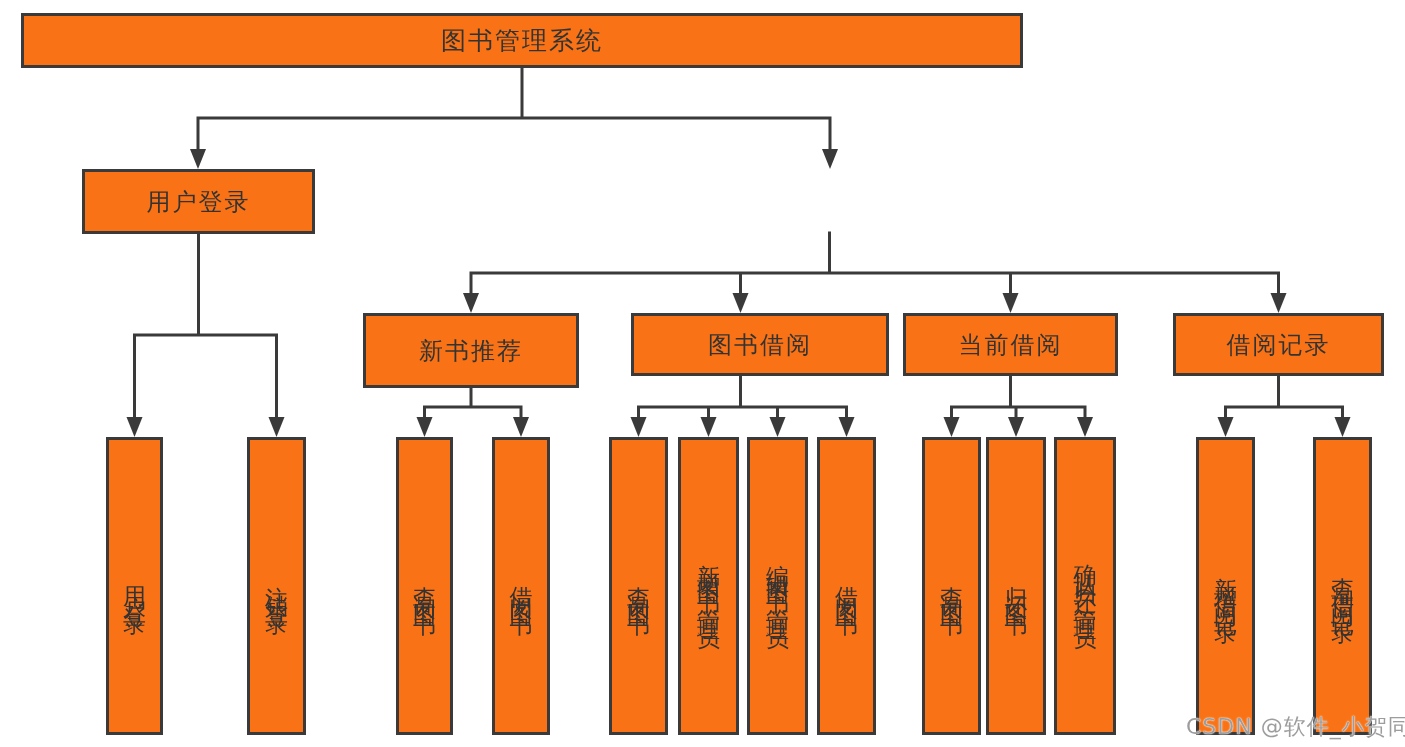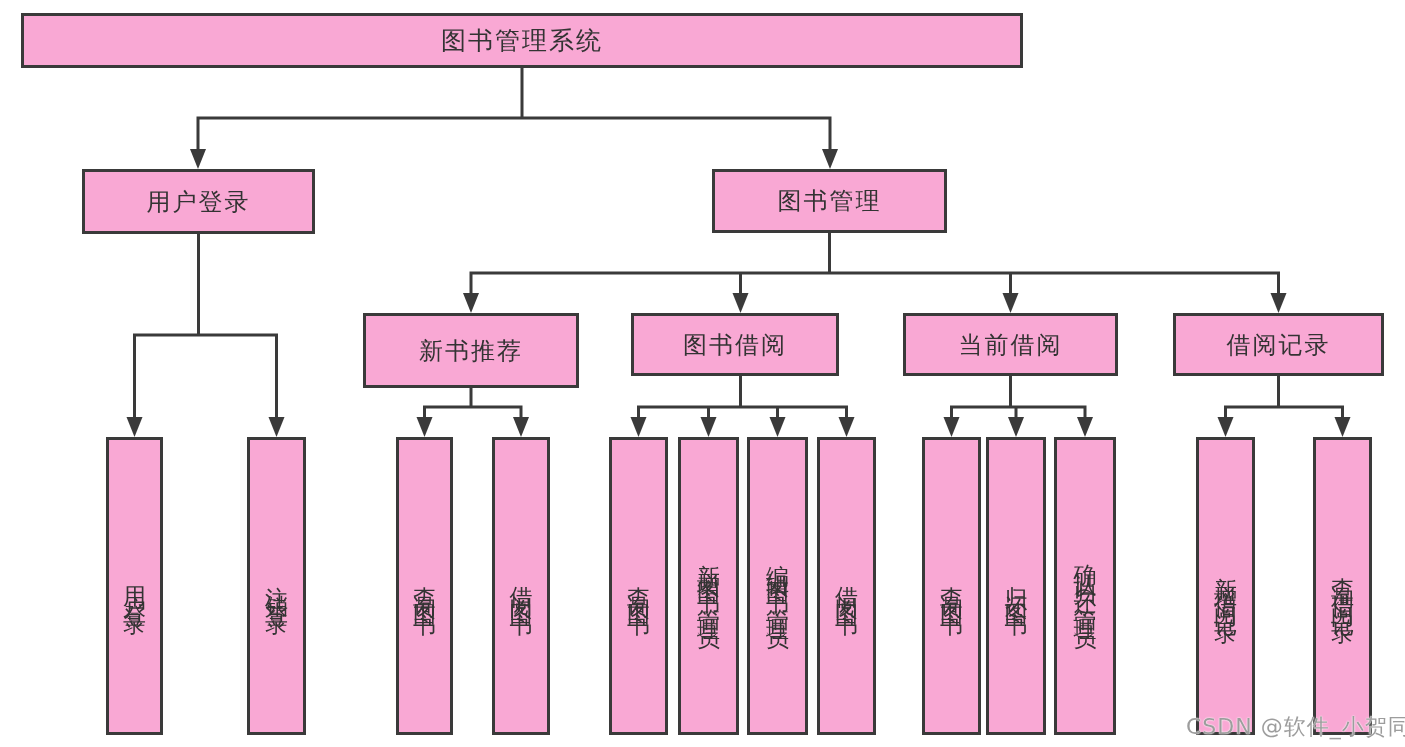--- a/index.html
+++ b/index.html
@@ -14,21 +14,21 @@
     background:var(--bg);
     font-family:"DejaVu Sans","Liberation Sans",sans-serif;
     position:relative;
     overflow:hidden;
   }
   .stage{position:absolute;left:0;top:0;width:1405px;height:747px;}
   svg.wires{position:absolute;left:0;top:0;z-index:1;}
   .node{
     position:absolute;
     border:3px solid var(--line);
-    background:#f9a8d4;
+    background:#f97316;
     color:var(--text);
     display:flex;
     align-items:center;
     justify-content:center;
     z-index:2;
     text-align:right;
   }
   .hnode{
     font-size:24px;
     letter-spacing:2px;
@@ -99,24 +99,23 @@
       <polygon points="1008,417 1024,417 1016,437"></polygon>
       <polygon points="1077,417 1093,417 1085,437"></polygon>
       <polygon points="1217.5,417 1233.5,417 1225.5,437"></polygon>
       <polygon points="1334.5,417 1350.5,417 1342.5,437"></polygon>
     </g>
   </svg>
 
   <div class="node hnode root-node" style="left:21px;top:13px;width:1002px;height:55px;">图书管理系统</div>
 
   <div class="node hnode" style="left:82px;top:169px;width:233px;height:65px;">用户登录</div>
-  <div class="node hnode" style="left:712px;top:169px;width:235px;height:64px;">图书管理</div>
 
   <div class="node hnode" style="left:363px;top:313px;width:216px;height:75px;">新书推荐</div>
-  <div class="node hnode" style="left:631px;top:313px;width:208px;height:63px;">图书借阅</div>
+  <div class="node hnode" style="left:631px;top:313px;width:258px;height:63px;">图书借阅</div>
   <div class="node hnode" style="left:903px;top:313px;width:215px;height:63px;">当前借阅</div>
   <div class="node hnode" style="left:1173px;top:313px;width:211px;height:63px;">借阅记录</div>
 
   <div class="node vnode" style="left:106px;top:437px;width:57px;height:298px;">用户登录</div>
   <div class="node vnode" style="left:247px;top:437px;width:59px;height:298px;">注销登录</div>
   <div class="node vnode" style="left:396px;top:437px;width:57px;height:298px;">查询图书</div>
   <div class="node vnode" style="left:492px;top:437px;width:58px;height:298px;">借阅图书</div>
   <div class="node vnode" style="left:609px;top:437px;width:59px;height:298px;">查询图书</div>
   <div class="node vnode" style="left:678px;top:437px;width:61px;height:298px;">新增图书（管理员）</div>
   <div class="node vnode" style="left:747px;top:437px;width:61px;height:298px;">编辑图书（管理员）</div>

